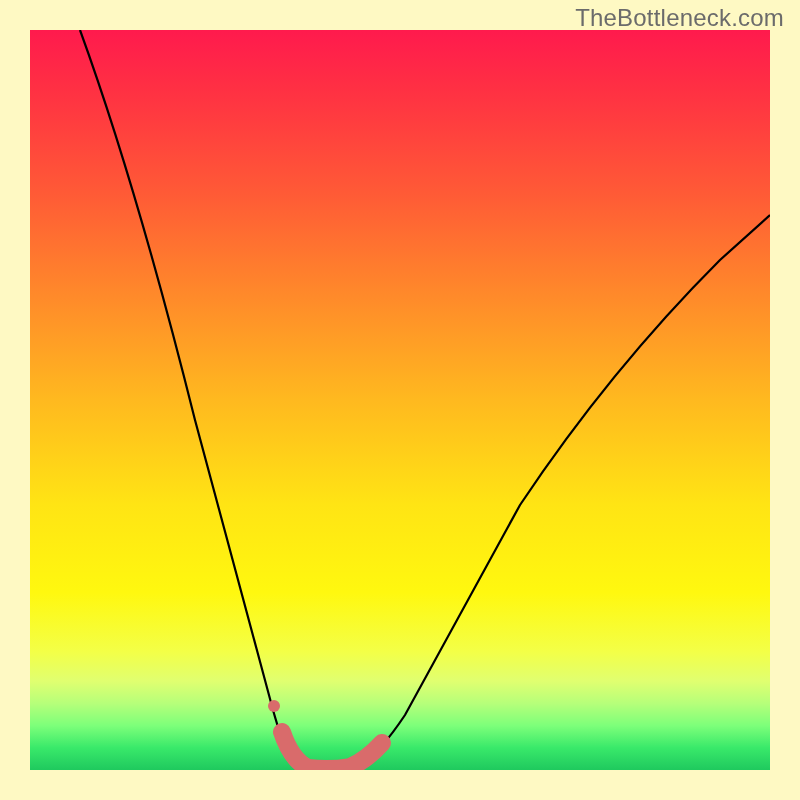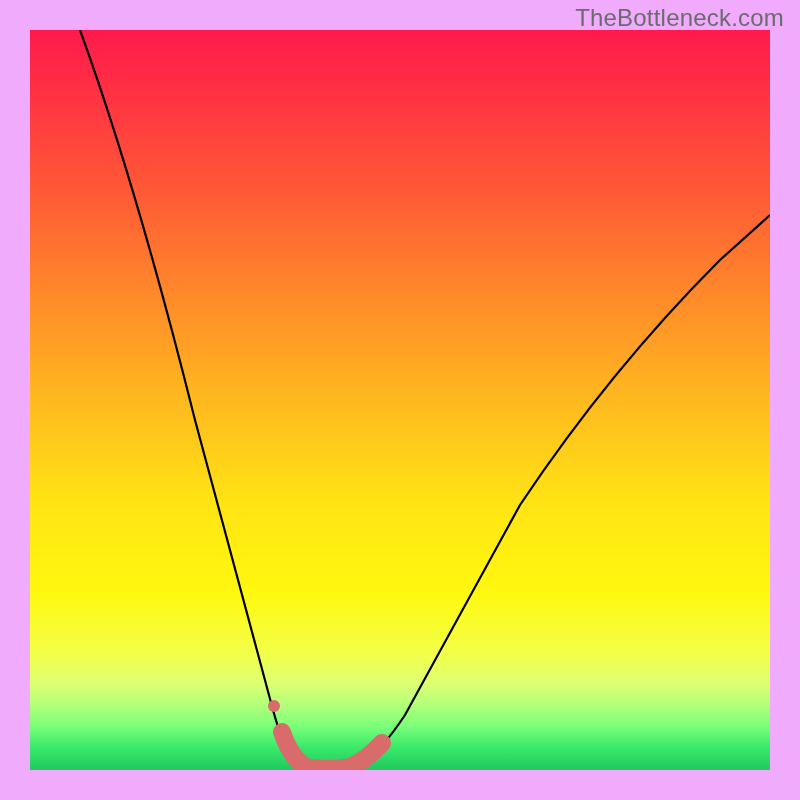--- a/index.html
+++ b/index.html
@@ -7,21 +7,21 @@
     padding: 0;
     width: 800px;
     height: 800px;
     background: #000;
     font-family: Arial, Helvetica, sans-serif;
     overflow: hidden;
   }
   .frame {
     position: absolute;
     inset: 0;
-    background: #f0abfc;
+    background: #fef9c3;
   }
   .plot-area {
     position: absolute;
     left: 30px;
     top: 30px;
     width: 740px;
     height: 740px;
     overflow: hidden;
   }
   .gradient {

